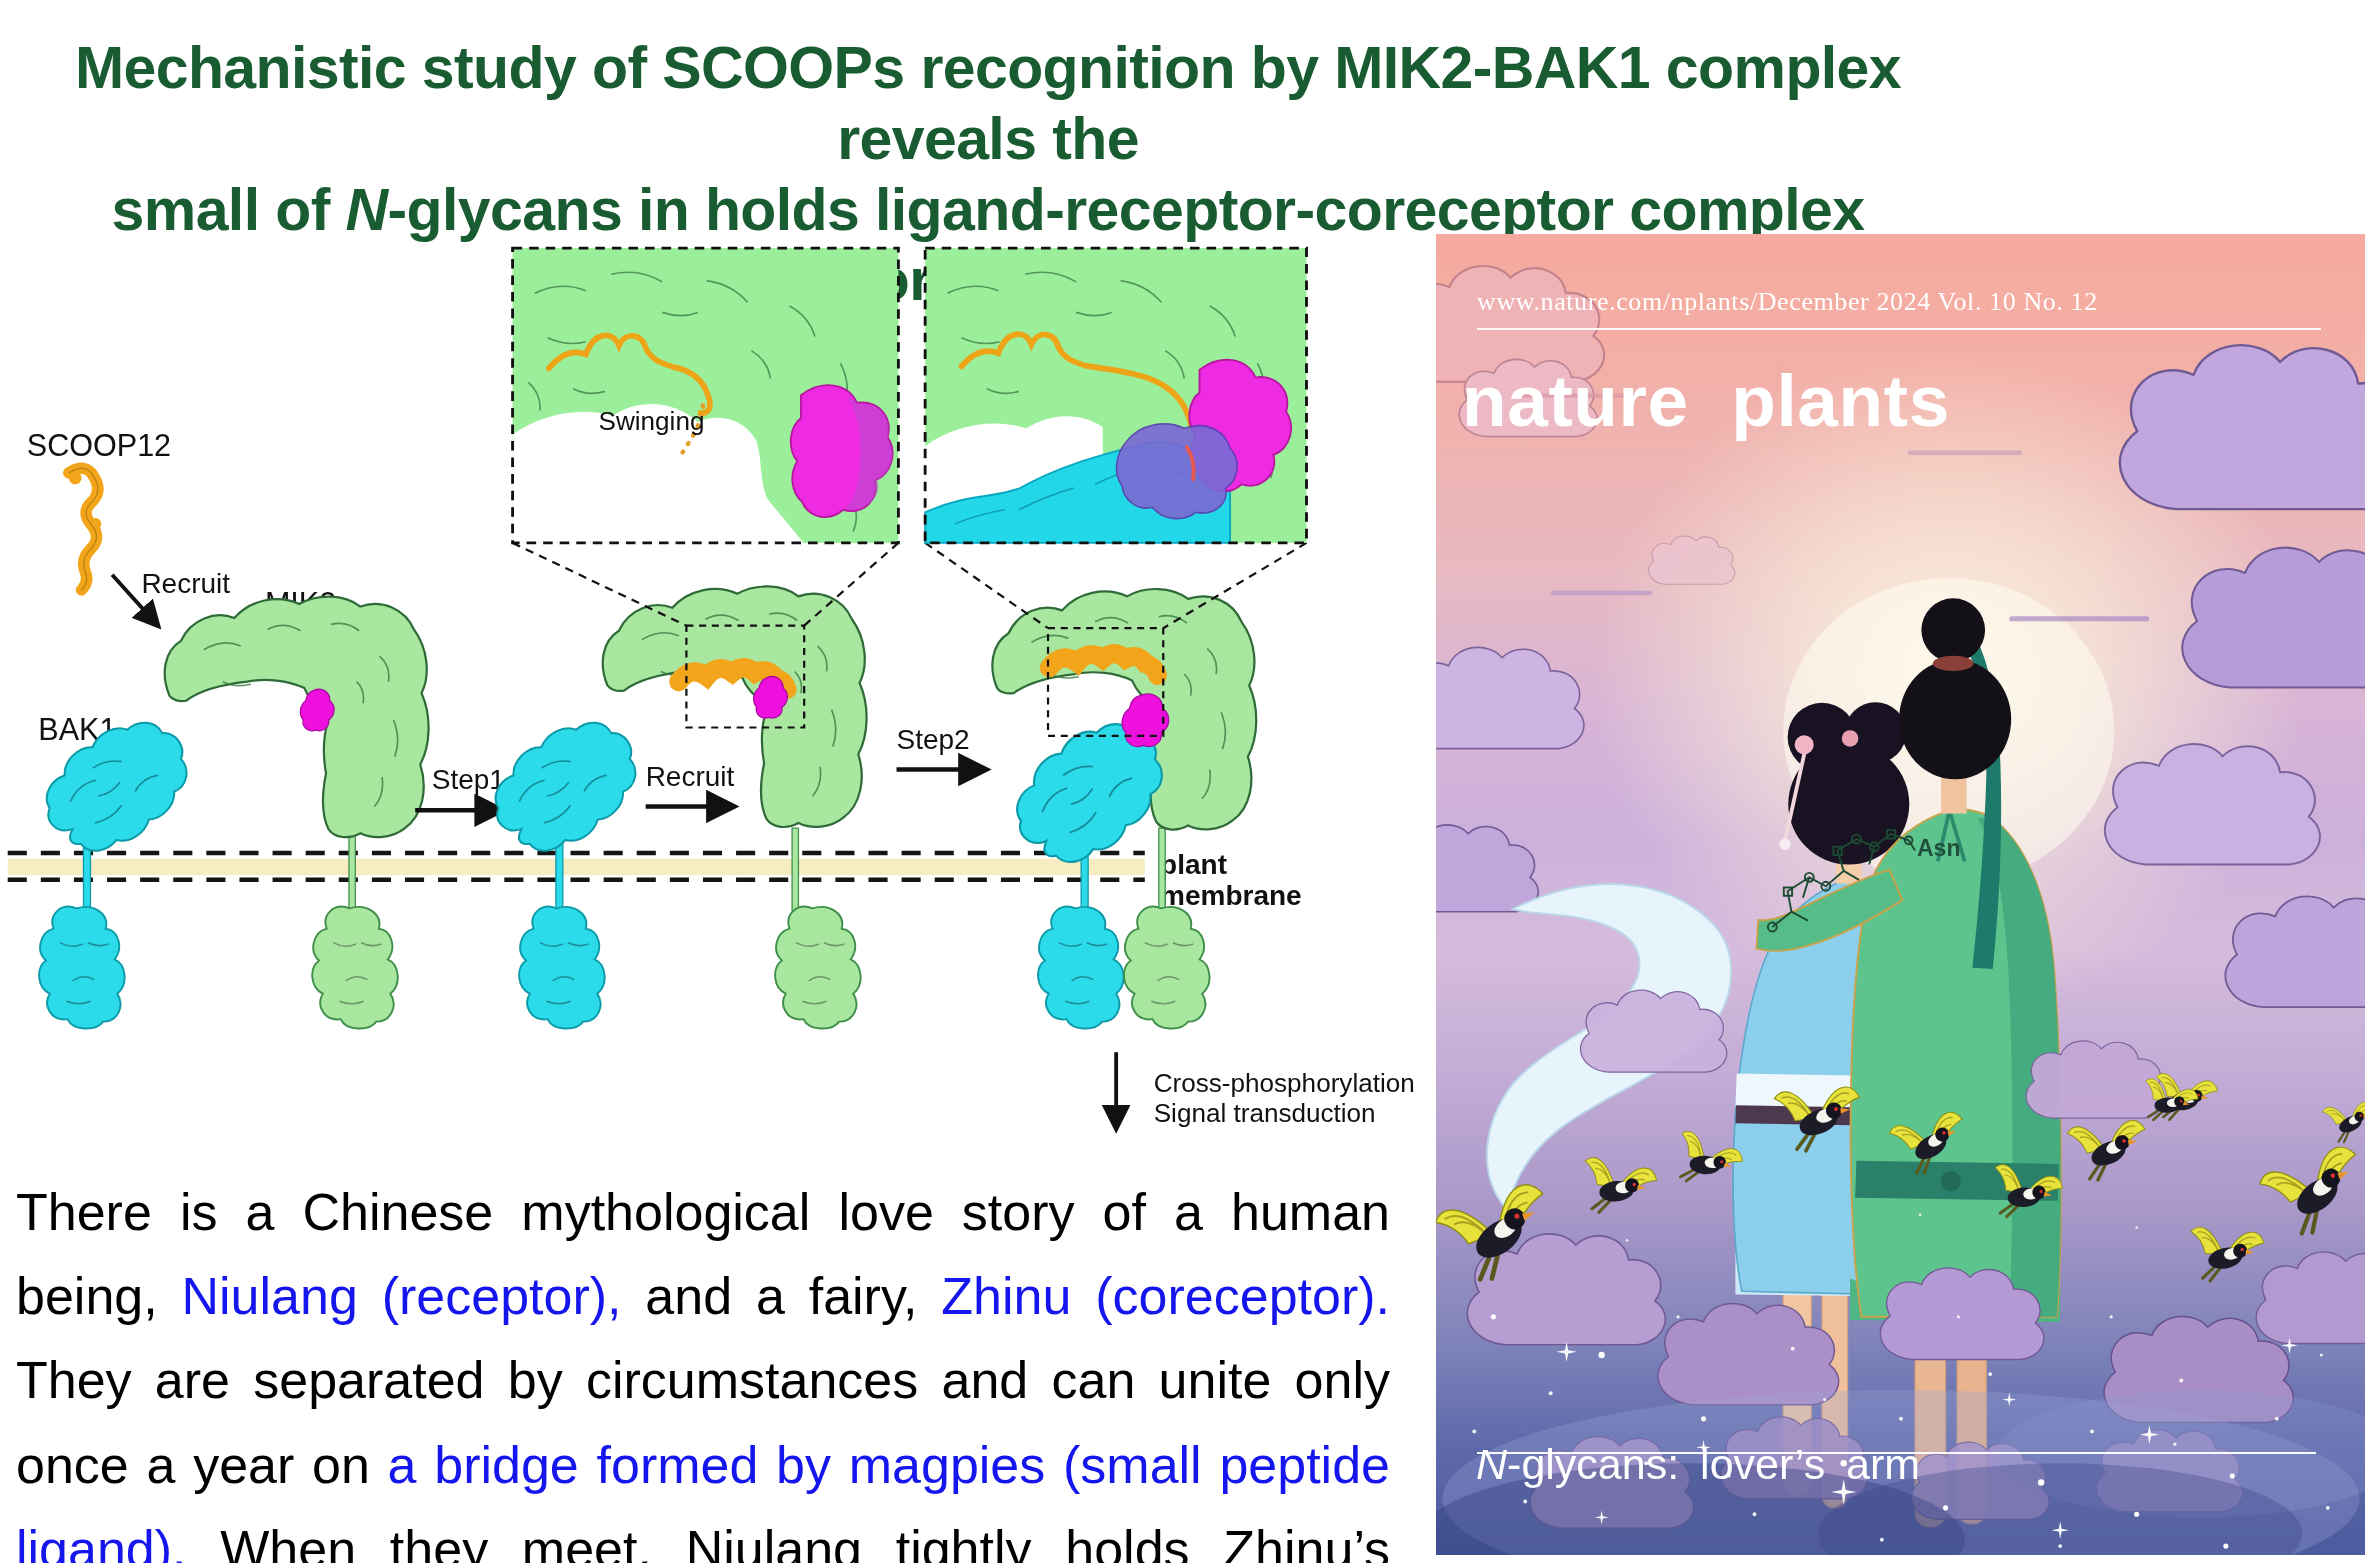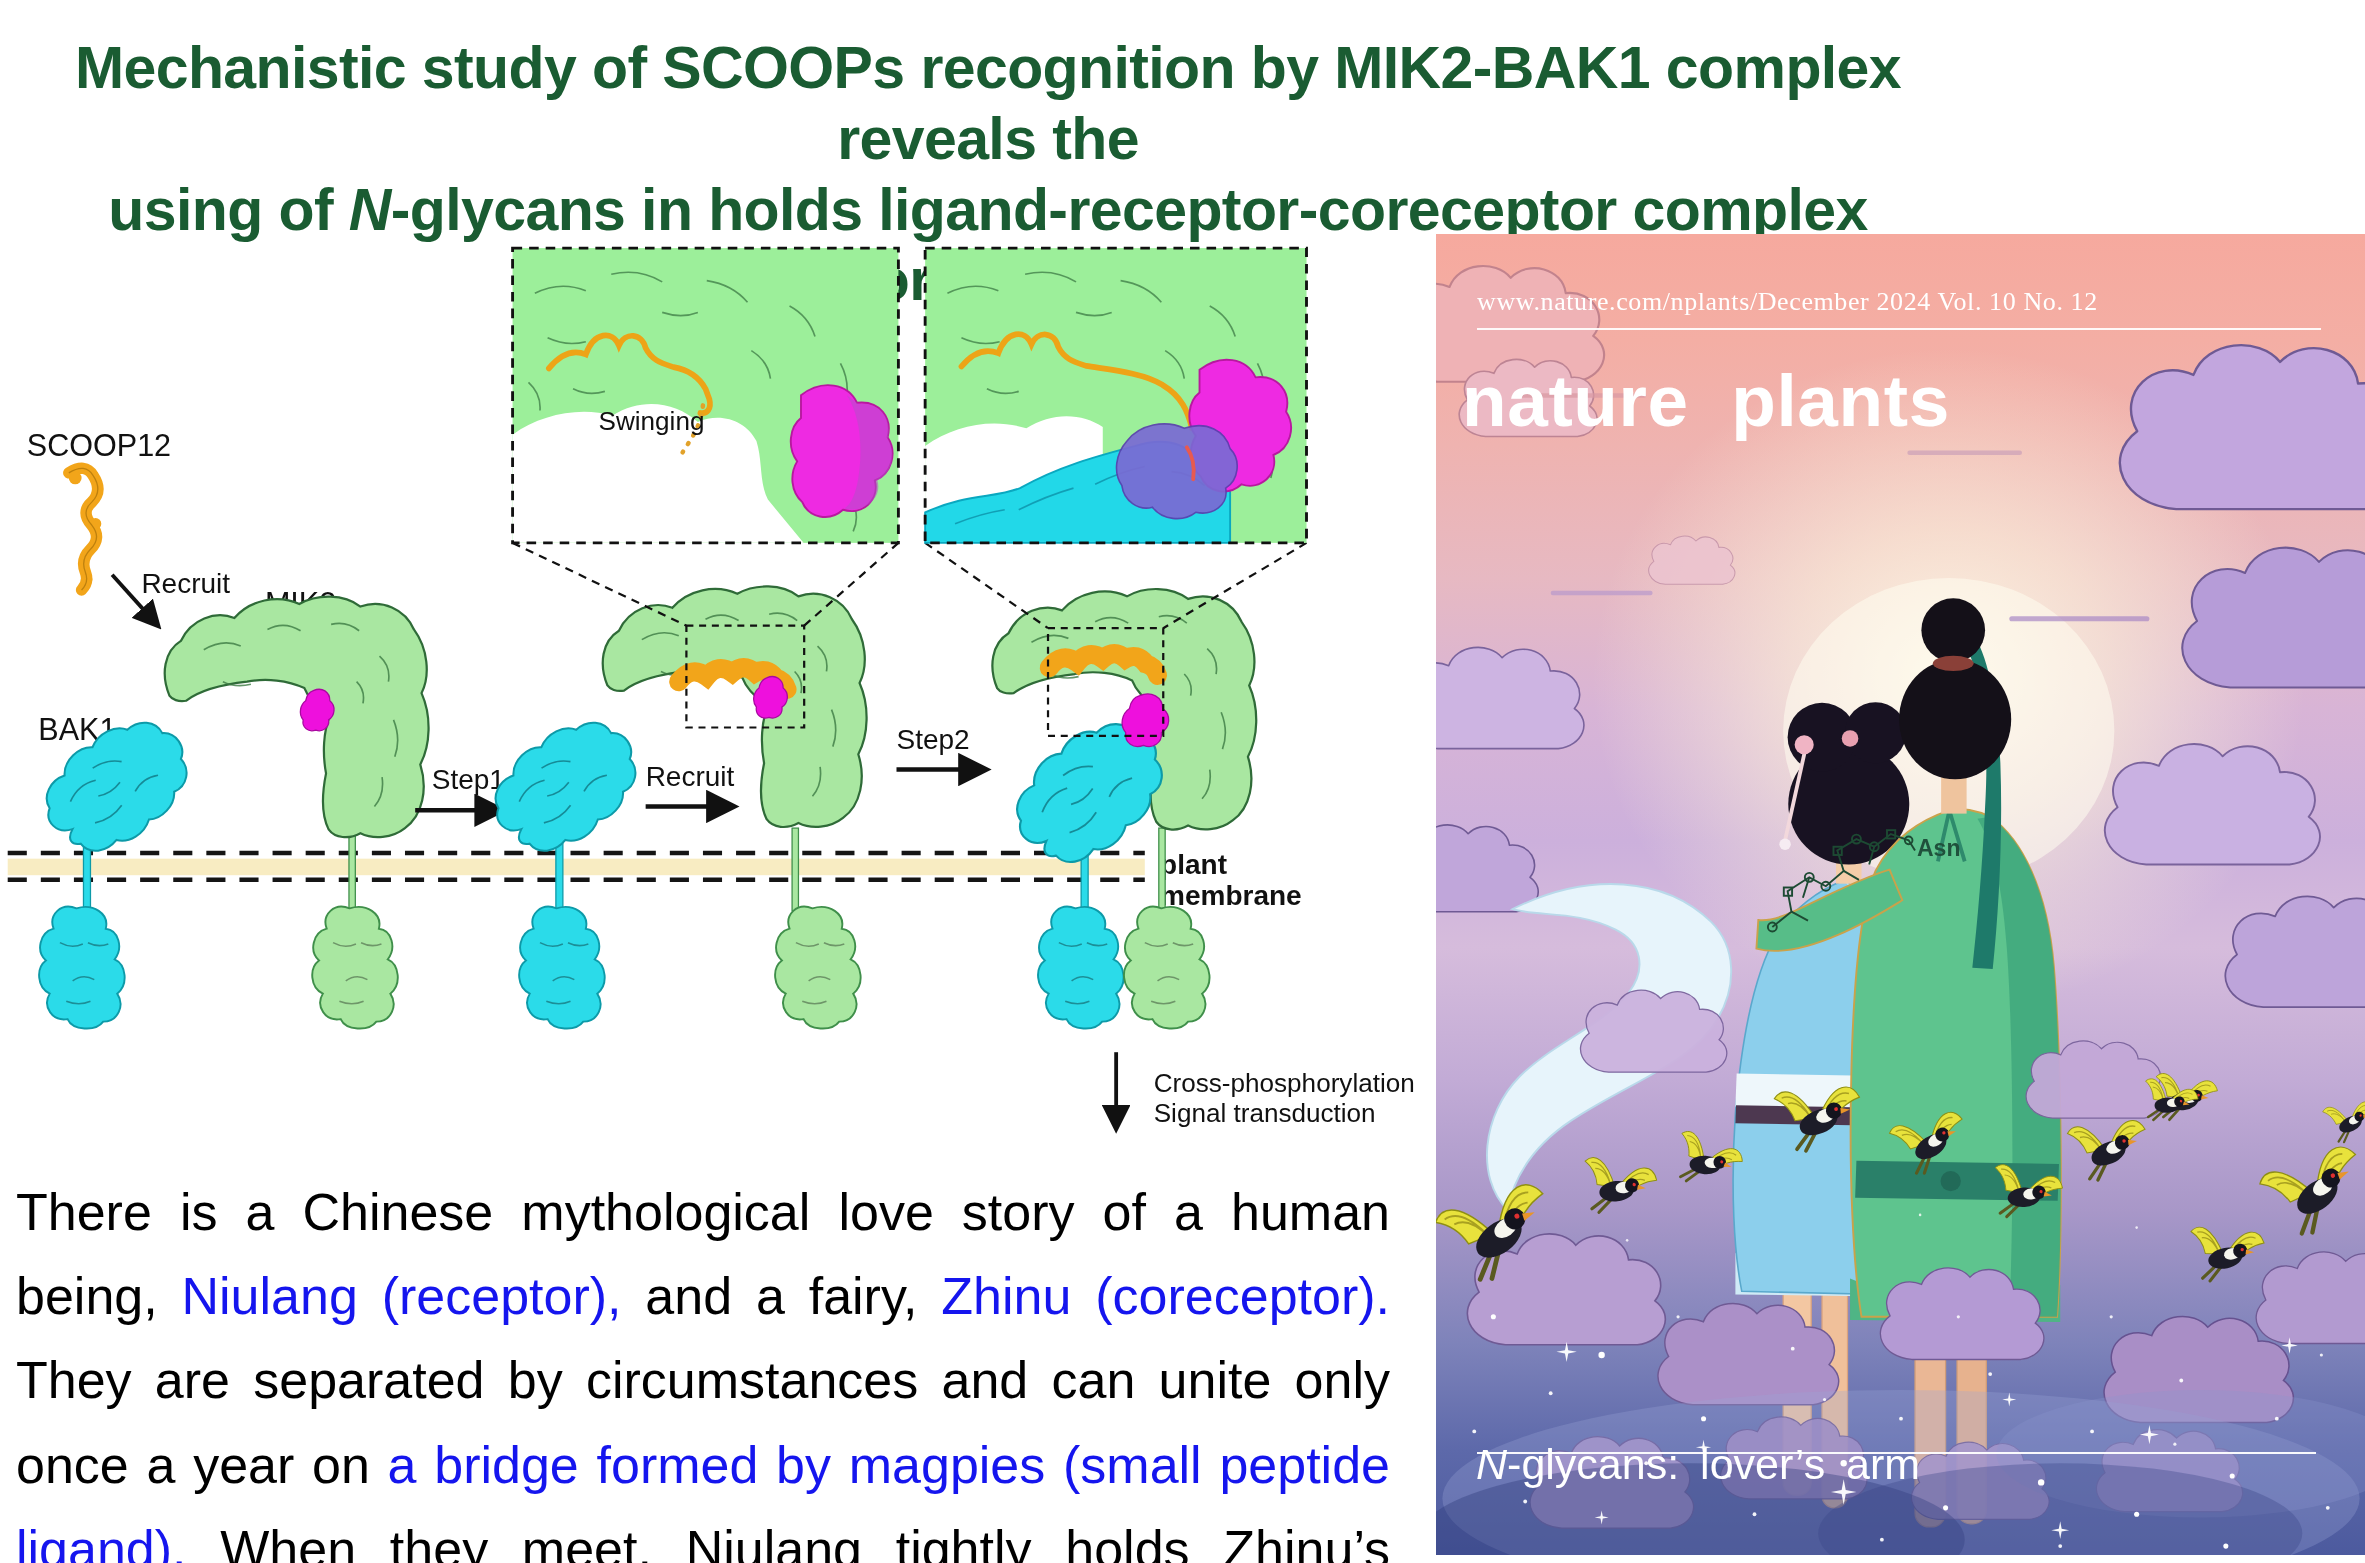--- a/index.html
+++ b/index.html
@@ -32,21 +32,21 @@
   .asn-label{position:absolute;left:481px;top:601px;color:#20513c;font-size:23px;font-weight:bold;}
   .cover-rule2{position:absolute;left:41px;top:1218px;width:839px;height:1.6px;background:rgba(255,255,255,.95);}
   .cover-caption{position:absolute;left:40px;top:1206px;color:#ffffff;font-size:43px;word-spacing:9px;}
   .cover-caption .it{font-style:italic;}
 </style>
 </head>
 <body>
 
 <div class="page-title">
   <div><span>Mechanistic study of SCOOPs recognition by MIK2-BAK1 complex reveals the</span></div>
-  <div><span>using of </span><span class="it">N</span><span>-glycans in holds ligand-receptor-coreceptor complex formation</span></div>
+  <div><span>small of </span><span class="it">N</span><span>-glycans in holds ligand-receptor-coreceptor complex formation</span></div>
 </div>
 
 <svg class="diagram-svg" viewBox="0 0 2260 1500">
   <defs>
     <marker id="ah" viewBox="0 0 10 10" refX="8.2" refY="5" markerWidth="7.5" markerHeight="7.5" orient="auto-start-reverse">
       <path d="M0,0 L10,5 L0,10 Z" fill="#111"></path>
     </marker>
 
     <g id="mik2shape">
       <path d="M 266 722 C 252 688 258 652 284 636 C 300 602 338 588 368 600

